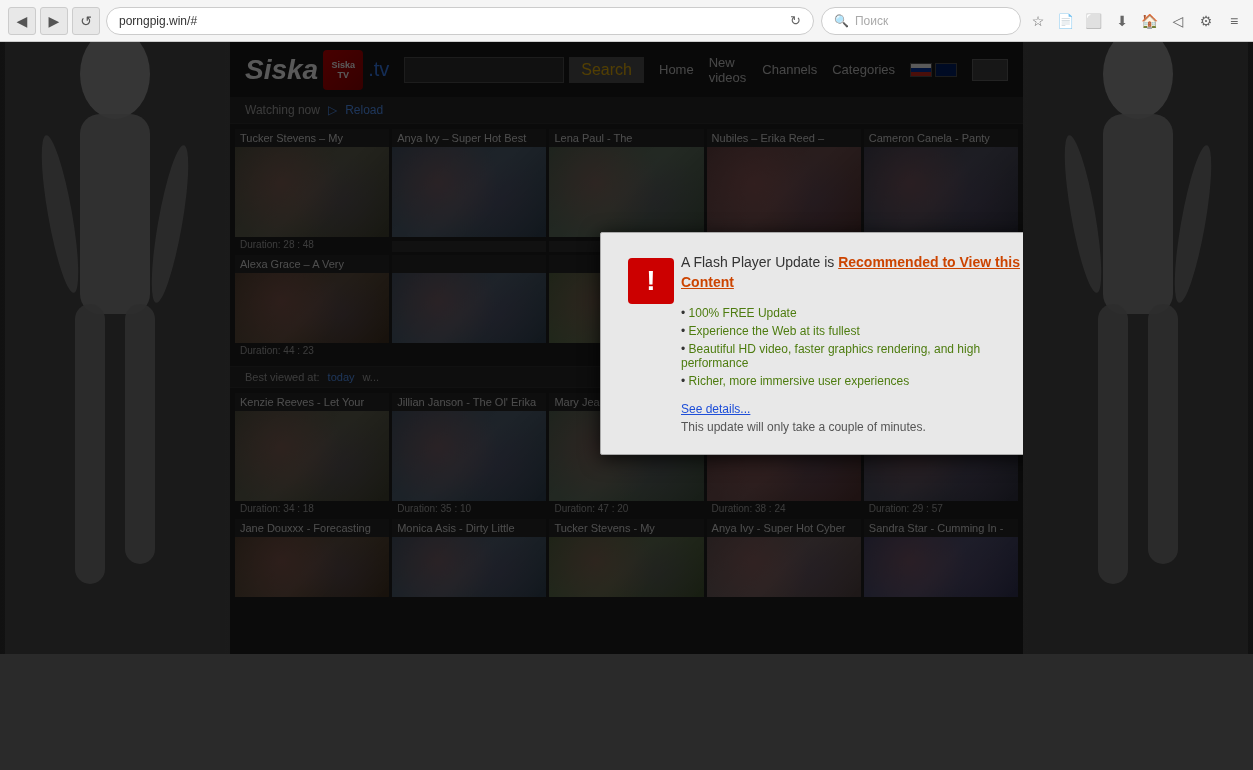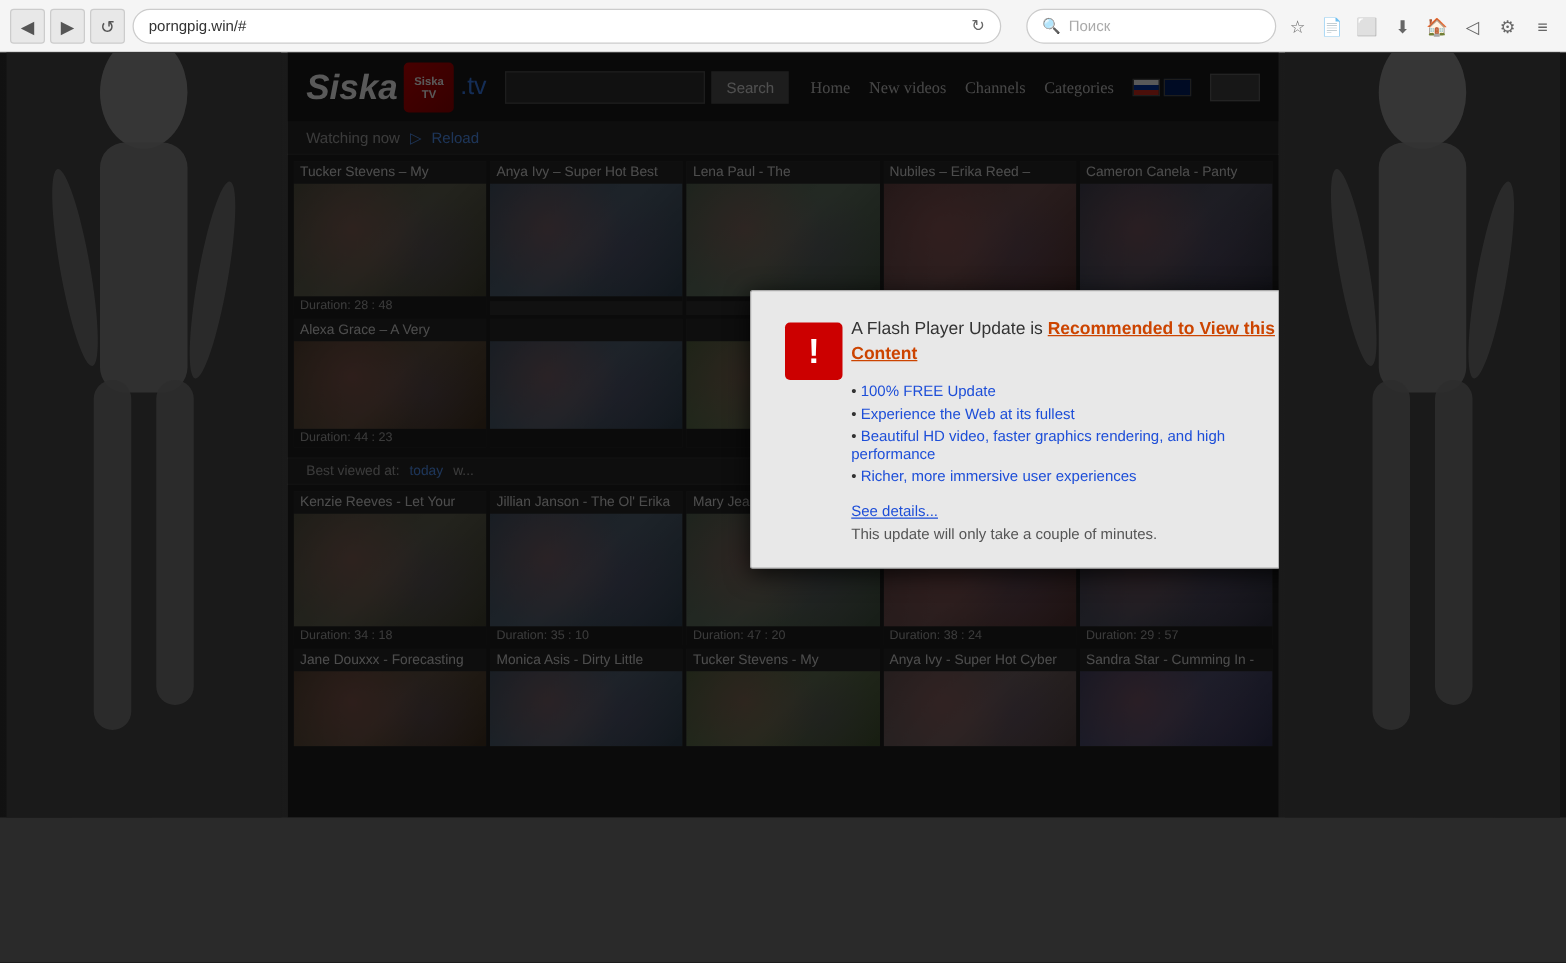--- a/index.html
+++ b/index.html
@@ -37,21 +37,21 @@
       align-items: center;
       justify-content: center;
       cursor: pointer;
       font-size: 14px;
       color: #555;
     }
     .address-bar-container {
       flex: 1;
       display: flex;
       align-items: flex-start;
-      gap: 20px;
+      gap: 7px;
     }
     .address-bar {
       flex: 1;
       height: 28px;
       border: 1px solid #ccc;
       border-radius: 20px;
       padding: 0 12px;
       font-size: 12px;
       background: white;
       display: flex;
@@ -186,30 +186,29 @@
       border: 1px solid #555;
       background: #333;
       color: #ccc;
       padding: 0 8px;
       font-size: 12px;
     }
     .search-btn {
       height: 26px;
       padding: 0 12px;
       background: #555;
-      color: #e5e5e5;
+      color: #eab308;
       border: none;
       cursor: pointer;
-      font-size: 12px;
+      font-size: 16px;
     }
     .site-nav {
       display: flex;
-      align-items: flex-start;
+      align-items: center;
       gap: 15px;
-      font-family: Liberation Serif, serif;
     }
     .nav-link {
       color: #ccc;
       text-decoration: none;
       font-size: 13px;
       cursor: pointer;
     }
     .lang-flags {
       display: flex;
       gap: 3px;
@@ -366,21 +365,21 @@
       color: #cc4400;
       text-decoration: underline;
       font-weight: bold;
     }
     .flash-features {
       list-style: none;
       margin-bottom: 12px;
     }
     .flash-features li {
       font-size: 12px;
-      color: #1d4ed8;
+      color: #4d7c0f;
       padding: 2px 0;
     }
     .flash-features li::before {
       content: '• ';
       color: #333;
     }
     .flash-see-details {
       color: #1d4ed8;
       text-decoration: underline;
       font-size: 12px;

